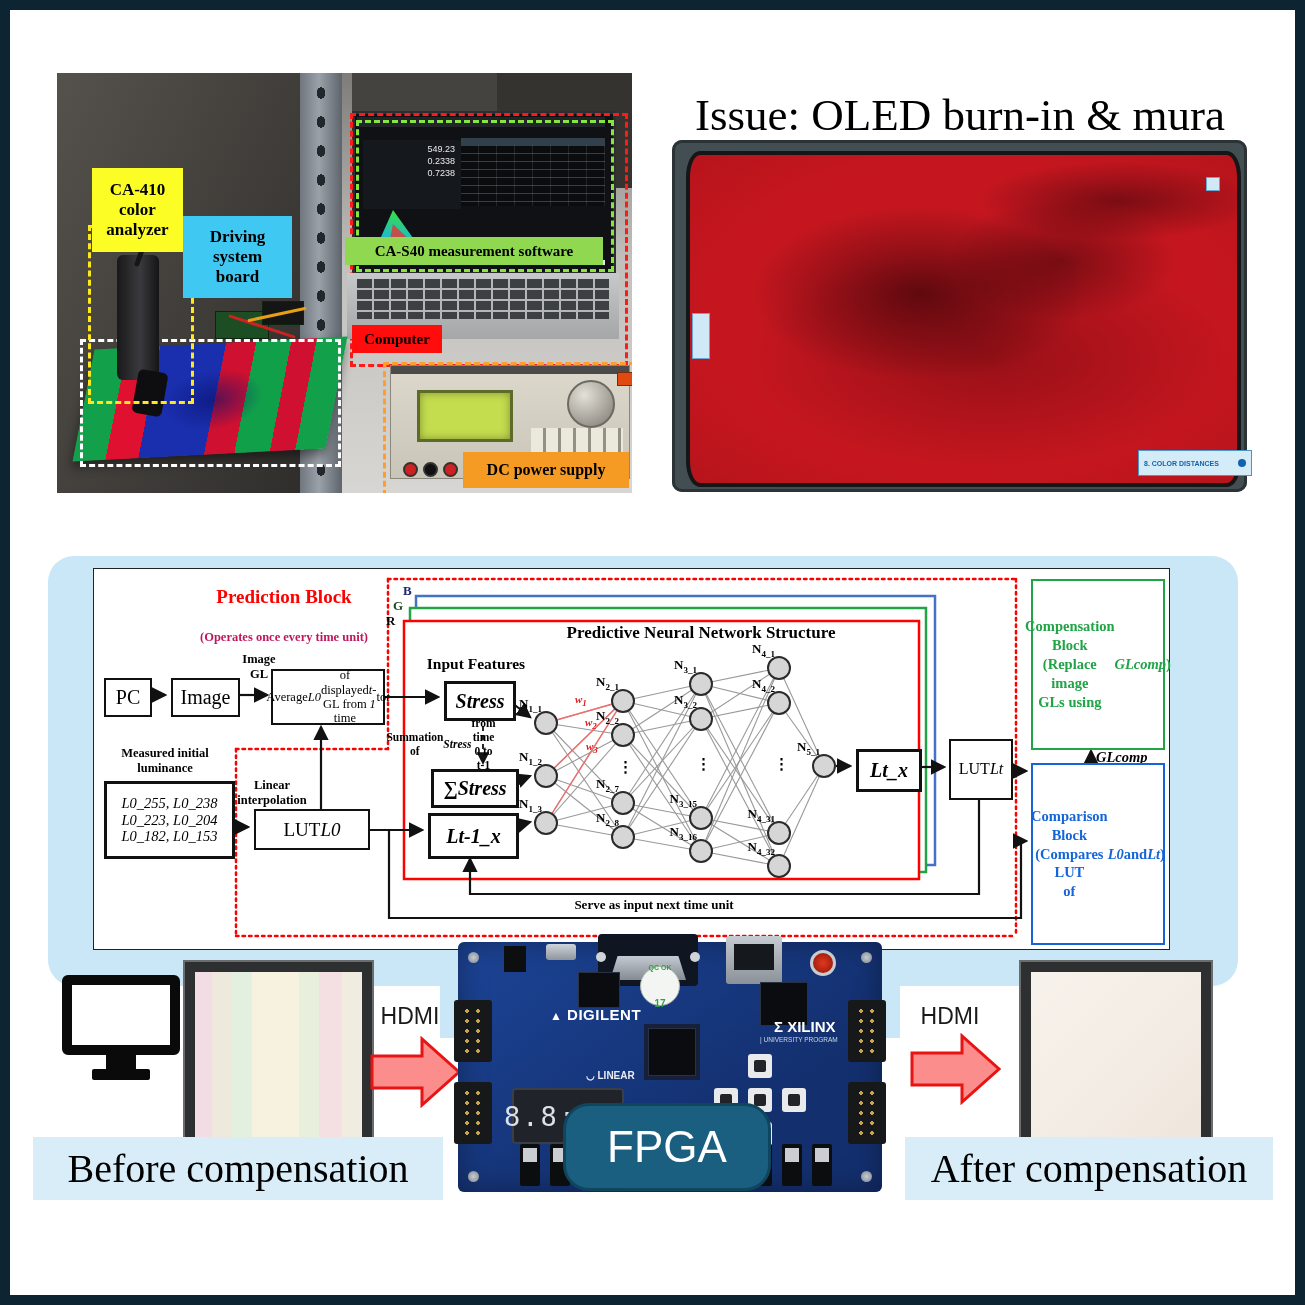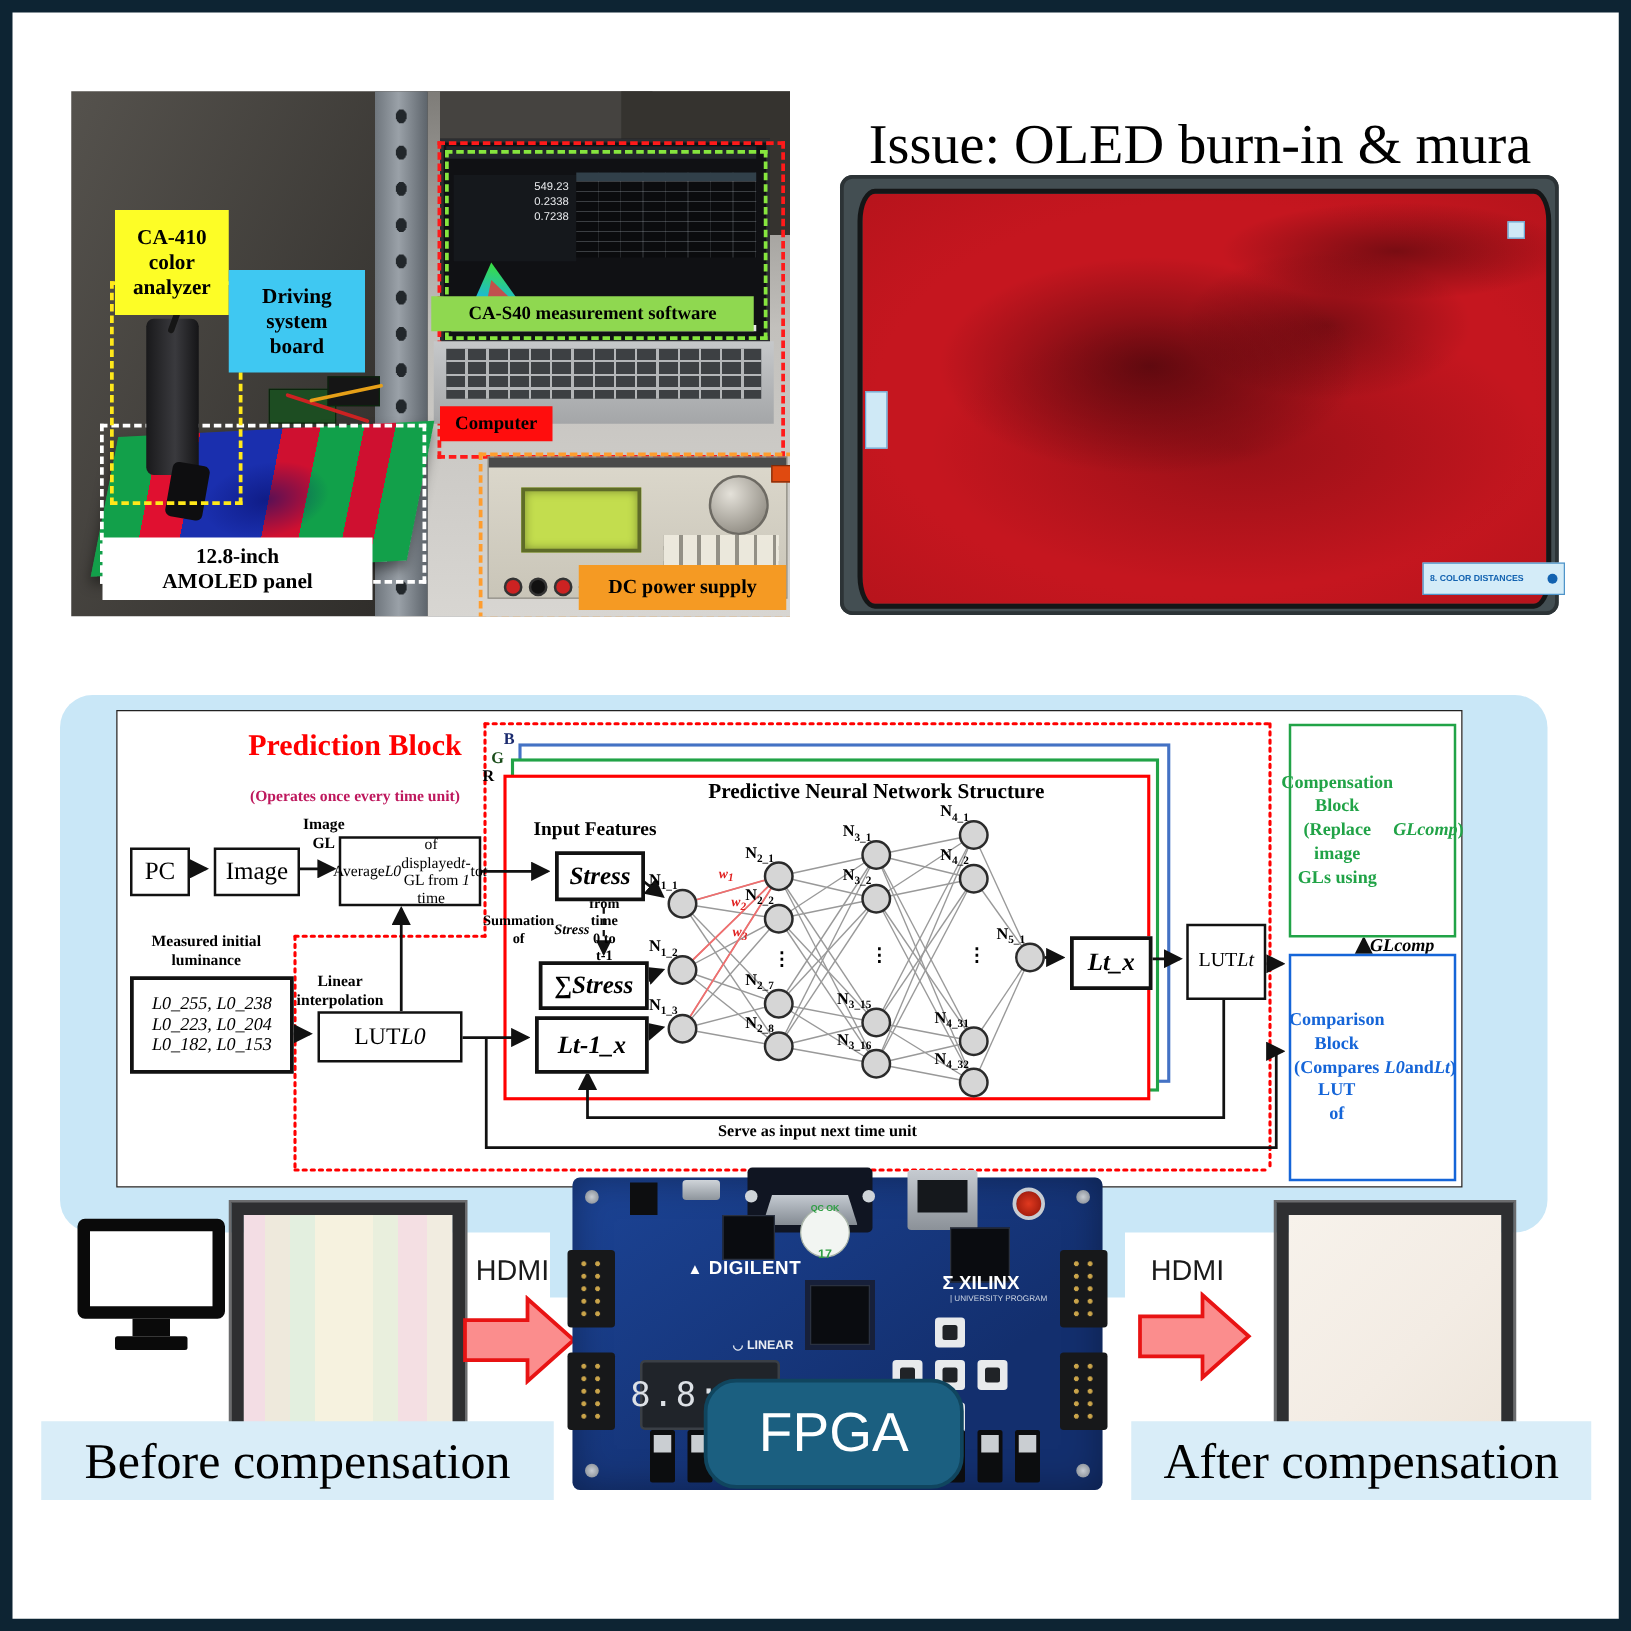--- a/index.html
+++ b/index.html
@@ -211,22 +211,20 @@
     <div class="dash" style="left:31px;top:152px;width:100px;height:173px;border:3px dashed #ffe81a;"></div>
 
     <div class="photo-label pre" style="left:35px;top:95px;width:91px;height:84px;background:#fdfd26;font-size:17px;">CA-410
 color
 analyzer</div>
     <div class="photo-label pre" style="left:126px;top:143px;width:109px;height:82px;background:#3fc8f2;font-size:17px;">Driving
 system
 board</div>
     <div class="photo-label" style="left:288px;top:164px;width:258px;height:28px;background:#8fd850;font-size:15px;">CA-S40 measurement software</div>
     <div class="photo-label" style="left:295px;top:252px;width:90px;height:28px;background:#ff0d0d;font-size:15px;">Computer</div>
-    <div class="photo-label pre" style="left:25px;top:357px;width:216px;height:50px;background:#fff;font-size:17px;">12.8-inch
-AMOLED panel</div>
     <div class="photo-label" style="left:406px;top:379px;width:166px;height:36px;background:#f59a23;font-size:16px;">DC power supply</div>
   </div>
 
   <div class="abs serif" id="issue-title">Issue: OLED burn-in &amp; mura</div>
   <div class="abs" id="issue-screen">
     <div id="issue-inner">
       <div class="scr-chip" style="left:2px;top:158px;width:16px;height:44px;"></div>
       <div class="scr-chip" style="left:516px;top:22px;width:12px;height:12px;"></div>
       <div id="issue-badge">
         <span>8. COLOR DISTANCES</span>
@@ -346,21 +344,21 @@
         <path d="M420,257 L436,253" marker-end="url(#arr)"></path>
         <path d="M389,148 V194" stroke-dasharray="5 4" stroke-width="1.8" marker-end="url(#arr)"></path>
         <path d="M742,197 H756" marker-end="url(#arr)"></path>
         <path d="M822,198 H850" marker-end="url(#arr)"></path>
         <path d="M915,202 H932" marker-end="url(#arr)"></path>
         <path d="M885,227 V325 H376 V290" marker-end="url(#arr)"></path>
         <path d="M997,192 V182" marker-end="url(#arr)"></path>
       </g>
     </svg>
 
-    <div class="dlabel ctr" style="left:90px;top:15px;width:200px;height:26px;color:#f00;font-weight:bold;font-size:24px;">Prediction Block</div>
+    <div class="dlabel ctr" style="left:90px;top:15px;width:200px;height:26px;color:#f00;font-weight:bold;font-size:19px;">Prediction Block</div>
     <div class="dlabel ctr" style="left:80px;top:59px;width:220px;height:18px;color:#be185d;font-weight:bold;font-size:12.5px;">(Operates once every time unit)</div>
     <div class="dlabel ctr pre" style="left:140px;top:82px;width:50px;height:32px;font-weight:bold;font-size:12.5px;">Image
 GL</div>
     <div class="dlabel ctr pre" style="left:12px;top:176px;width:118px;height:32px;font-weight:bold;font-size:12.5px;">Measured initial
 luminance</div>
     <div class="dlabel ctr pre" style="left:145px;top:208px;width:66px;height:32px;font-weight:bold;font-size:12.5px;">Linear
 interpolation</div>
     <div class="dlabel ctr" style="left:322px;top:86px;width:120px;height:19px;font-weight:bold;font-size:15.5px;">Input Features</div>
     <div class="dlabel ctr pre" style="left:307px;top:152px;width:80px;height:48px;font-weight:bold;font-size:11.5px;">Summation of<br><i>Stress</i> from<br>time 0 to t-1</div>
     <div class="dlabel ctr" style="left:427px;top:54px;width:280px;height:20px;font-weight:bold;font-size:17px;margin-left:40px;">Predictive Neural Network Structure</div>
@@ -445,21 +443,21 @@
       <div style="position:absolute;left:8px;top:8px;width:40px;height:26px;background:#15181c;"></div>
     </div>
     <div class="abs" style="left:352px;top:8px;width:20px;height:20px;border-radius:50%;background:radial-gradient(#e0391f,#8f1408);border:3px solid #c7ccd2;"></div>
     <div class="chip" style="left:120px;top:30px;width:40px;height:34px;"></div>
     <div class="chip" style="left:190px;top:86px;width:46px;height:46px;box-shadow:0 0 0 4px #17203a;"></div>
     <div class="chip" style="left:302px;top:40px;width:46px;height:42px;"></div>
     <div class="fpga-txt" style="left:92px;top:64px;font-size:15px;font-weight:bold;letter-spacing:.5px;">
       <span style="font-size:12px;">▲</span>
       <span>DIGILENT</span>
     </div>
-    <div class="fpga-txt" style="left:296px;top:76px;font-size:15px;font-weight:bold;text-align:right;">
+    <div class="fpga-txt" style="left:316px;top:76px;font-size:15px;font-weight:bold;text-align:right;">
       <span>Σ</span>
       <span>XILINX</span>
     </div>
     <div class="fpga-txt" style="left:302px;top:94px;font-size:6.5px;color:#cdd6e4;">| UNIVERSITY PROGRAM</div>
     <div class="fpga-txt" style="left:128px;top:128px;font-size:10px;font-weight:bold;color:#e8ecf2;">◡ LINEAR</div>
     <div id="sevenseg" class="mono">8.8:8.8</div>
     <div id="basys">BASYS 3</div>
     <div class="pushbtn" style="left:290px;top:112px;"></div>
     <div class="pushbtn" style="left:256px;top:146px;"></div>
     <div class="pushbtn" style="left:290px;top:146px;"></div>

